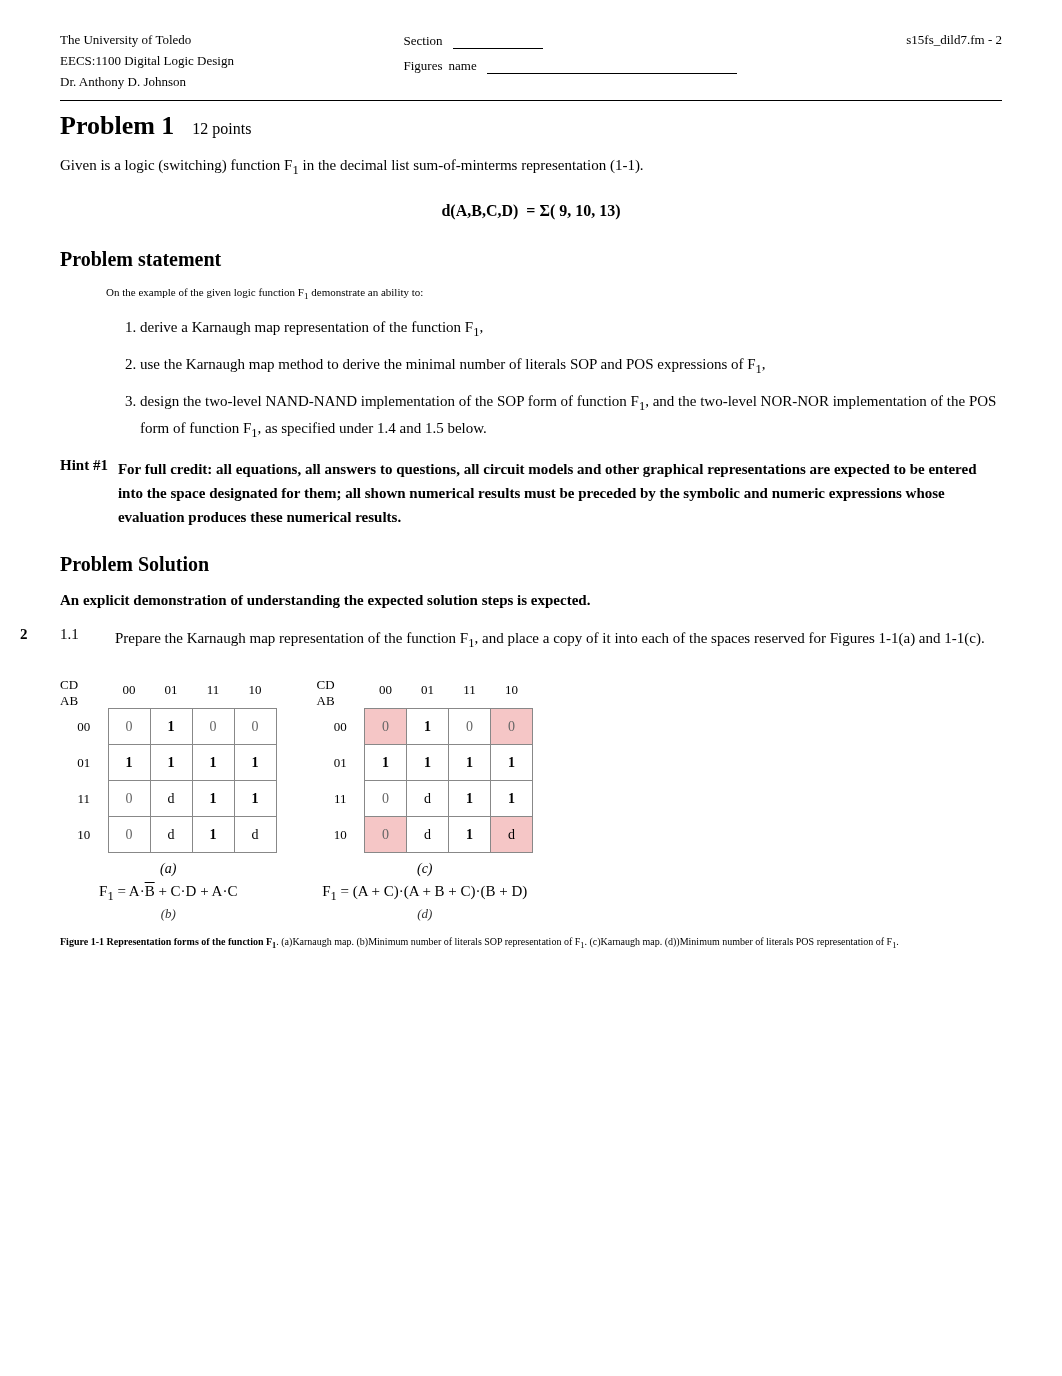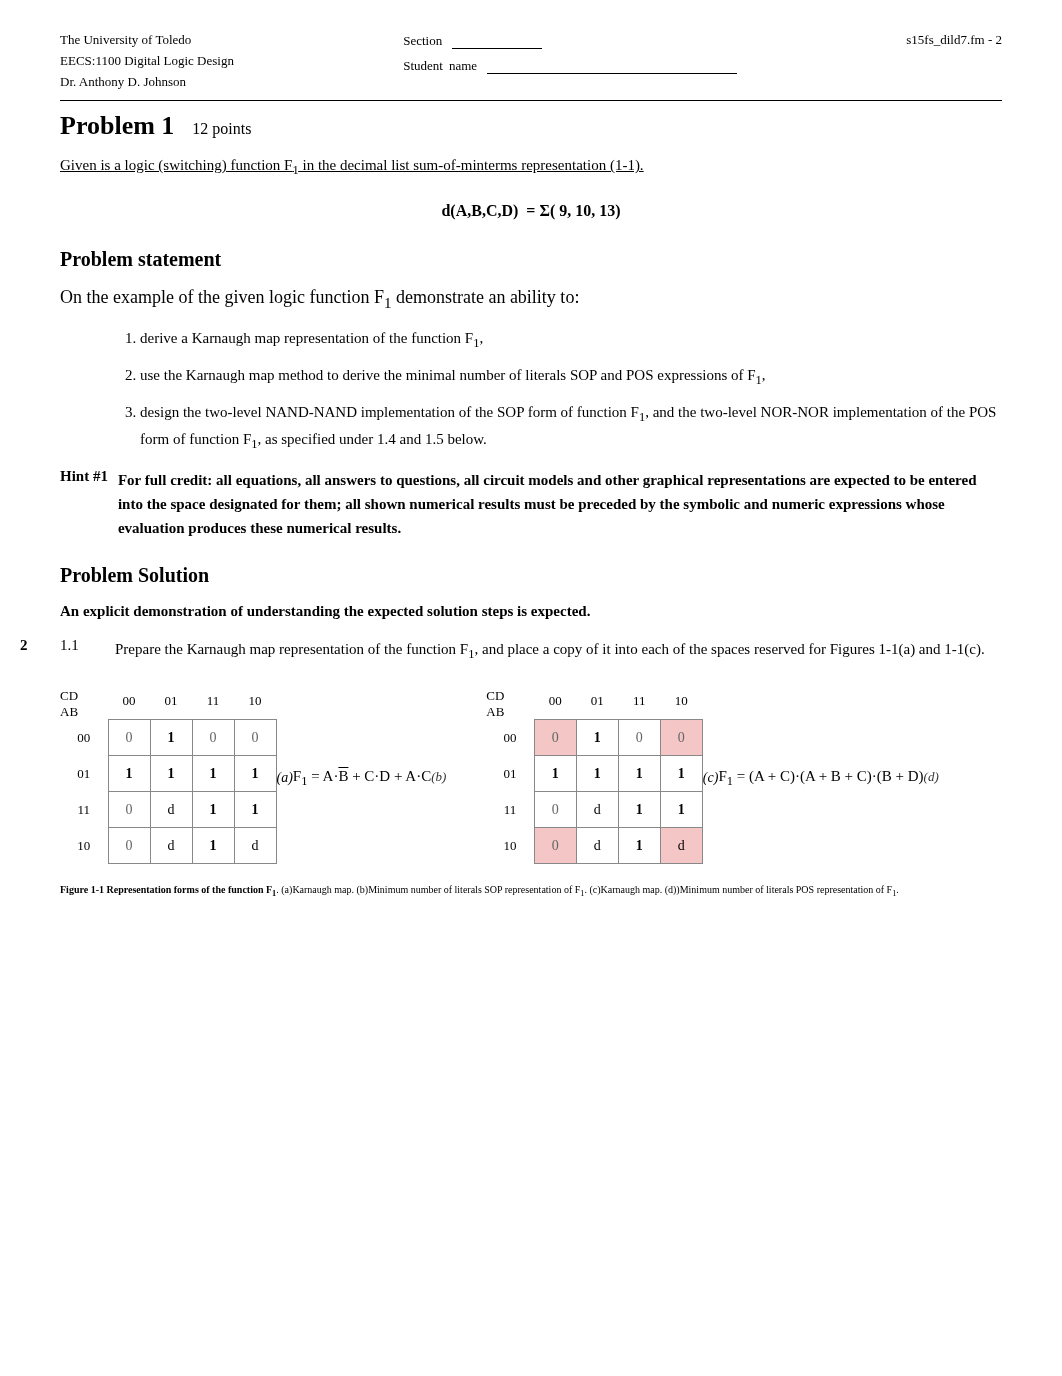--- a/index.html
+++ b/index.html
@@ -42,21 +42,21 @@
       font-size: 26px;
       font-weight: bold;
       margin-top: 10px;
       margin-bottom: 12px;
       display: flex;
       align-items: baseline;
       gap: 18px;
     }
     .points-label { font-size: 16px; font-weight: normal; }
 
-    .intro-text { font-size: 15px; margin-bottom: 18px; line-height: 1.6; text-decoration: underline; }
+    .intro-text { font-size: 15px; margin-bottom: 18px; line-height: 1.6; }
 
     .formula-block {
       margin: 10px 0 18px 0;
       display: flex;
       flex-direction: column;
       align-items: center;
       position: relative;
     }
     .formula-row {
       display: flex;
@@ -76,21 +76,21 @@
       font-size: 15px;
     }
 
     .section-heading {
       font-size: 20px;
       font-weight: bold;
       margin: 24px 0 12px 0;
       border: none;
     }
 
-    .body-text { font-size: 18px; line-height: 1.65; margin-bottom: 10px; }
+    .body-text { font-size: 11px; line-height: 1.65; margin-bottom: 10px; margin-left: 46px; }
 
     ol.problem-list {
       margin-left: 80px;
       margin-bottom: 10px;
     }
     ol.problem-list li {
       margin-bottom: 10px;
       line-height: 1.6;
     }
 
@@ -120,21 +120,21 @@
       font-weight: bold;
     }
 
     .figures-container {
       display: flex;
       gap: 40px;
       margin: 20px 0 10px 0;
       justify-content: flex-start;
     }
 
-    .kmap-wrapper { display: flex; flex-direction: row; align-items: center; }
+    .kmap-wrapper { display: flex; flex-direction: column; align-items: center; }
 
     .kmap {
       border-collapse: collapse;
       font-size: 14px;
       margin-bottom: 6px;
     }
     .kmap td, .kmap th {
       width: 42px;
       height: 36px;
       text-align: center;
@@ -185,21 +185,21 @@
     <div>The University of Toledo</div>
     <div>EECS:1100 Digital Logic Design</div>
     <div>Dr. Anthony D. Johnson</div>
   </div>
   <div class="header-center">
     <div class="section-line">
       <span>Section</span>
       <span class="section-underline">&nbsp;</span>
     </div>
     <div class="student-line" style="margin-top:8px;">
-      <span>Student</span>
+      <span>Figures</span>
       <span>name</span>
       <span class="student-underline">&nbsp;</span>
     </div>
   </div>
   <div class="header-right">s15fs_dild7.fm - 2</div>
 </div>
 
 <hr class="top-line">
 
 <div class="problem-title">

